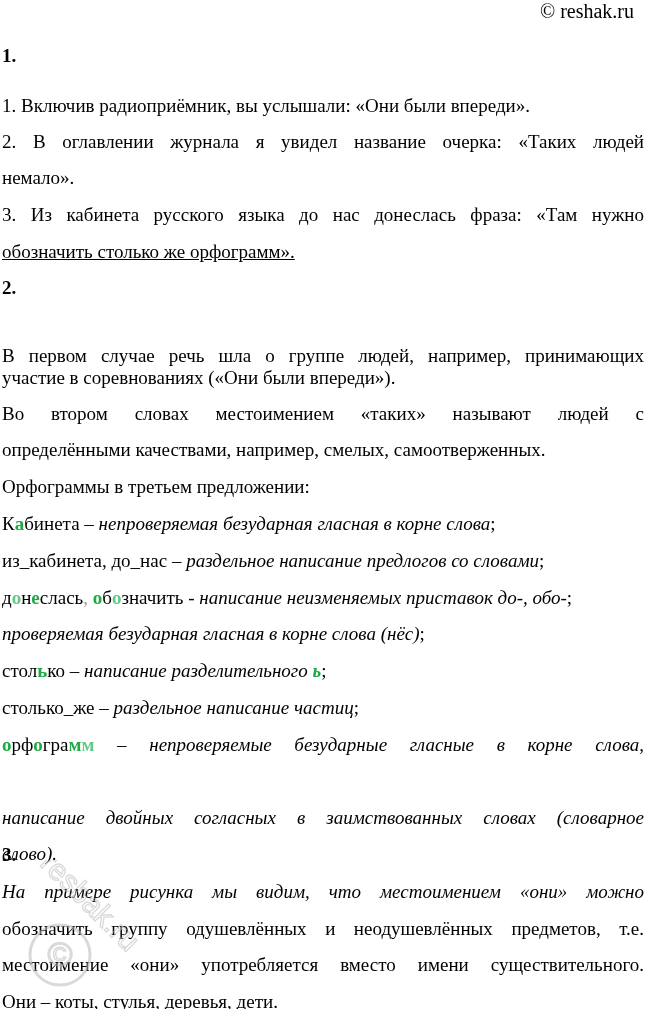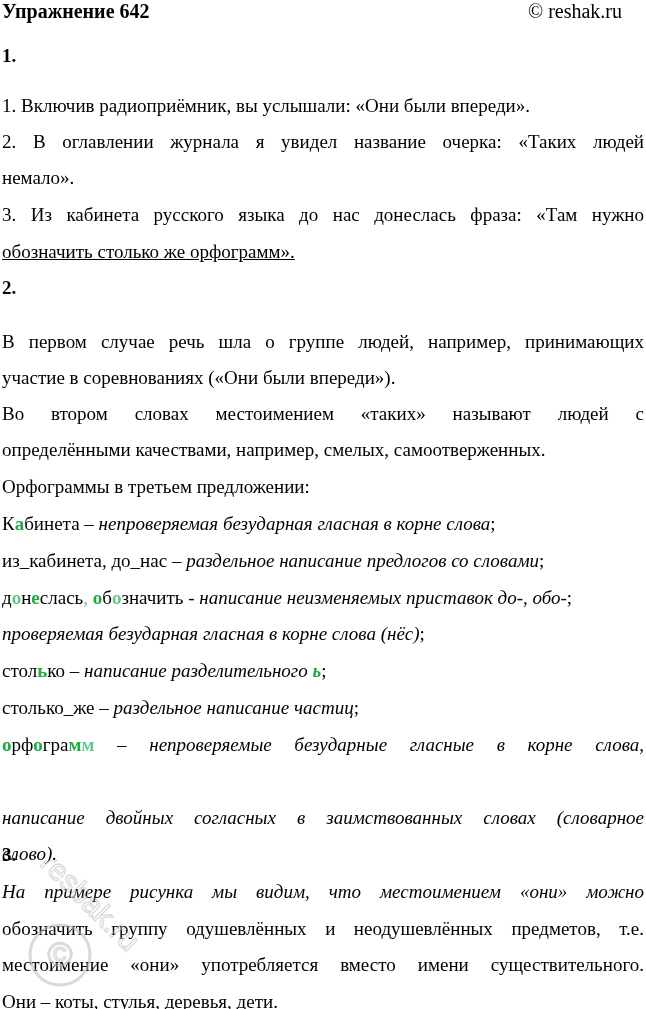--- a/index.html
+++ b/index.html
@@ -31,21 +31,21 @@
     .header-title {
       position: absolute;
       left: 2px;
       top: 0px;
       font-weight: bold;
       font-size: 20px;
       line-height: 22px;
     }
     .header-copy {
       position: absolute;
-      right: 24px;
+      right: 12px;
       top: 0px;
       font-size: 20px;
       line-height: 22px;
     }
     .line {
       position: absolute;
       left: 2px;
       width: 642px;
       font-size: 19px;
       line-height: 24px;
@@ -73,33 +73,32 @@
       pointer-events: none;
       opacity: 0.55;
     }
   </style>
 </head>
 <body>
 
 <div class="page">
 
   <div class="header">
-    <div class="header-title">Упражнение 642</div>
     <div class="header-copy">© reshak.ru</div>
   </div>
 
   <div class="line bold" style="top:44px;">1.</div>
   <div class="line" style="top:94px;">1.  Включив радиоприёмник, вы услышали: «Они были впереди».</div>
   <div class="line justify" style="top:130px;">2. В оглавлении журнала я увидел название очерка: «Таких людей</div>
   <div class="line" style="top:166px;">немало».</div>
   <div class="line justify" style="top:203px;">3. Из кабинета русского языка до нас донеслась фраза: «Там нужно</div>
   <div class="line" style="top:240px;text-decoration:underline;">обозначить столько же орфограмм».</div>
 
   <div class="line bold" style="top:276px;">2.</div>
-  <div class="line justify" style="top:330px;">В первом случае речь шла о группе людей, например, принимающих</div>
+  <div class="line justify" style="top:344px;">В первом случае речь шла о группе людей, например, принимающих</div>
   <div class="line" style="top:366px;">участие в соревнованиях («Они были впереди»).</div>
   <div class="line justify" style="top:402px;">Во втором словах местоимением «таких» называют людей с</div>
   <div class="line" style="top:438px;">определёнными качествами, например, смелых, самоотверженных.</div>
   <div class="line center" style="top:475px;">Орфограммы в третьем предложении:</div>
 
   <div class="line" style="top:512px;">
     <span><span>К</span><span class="g">а</span><span>бинета – </span></span><span class="it">непроверяемая безударная гласная в корне слова</span><span>;</span>
   </div>
 
   <div class="line" style="top:549px;">

